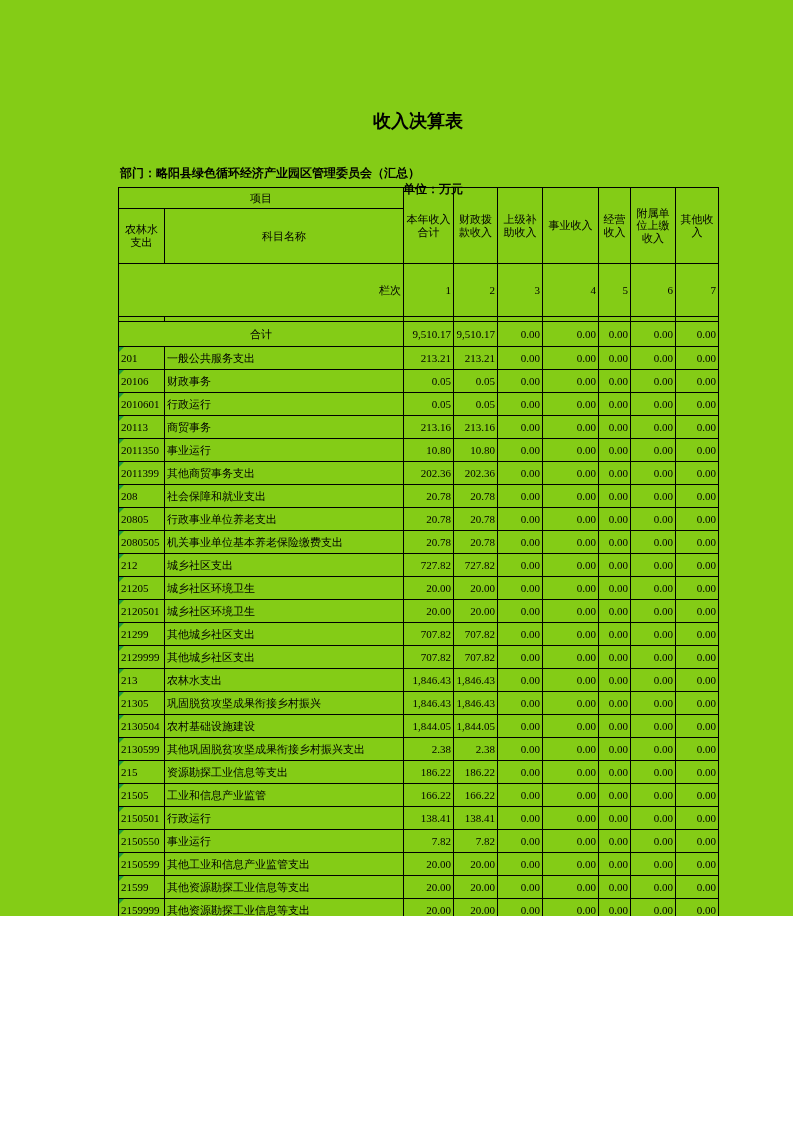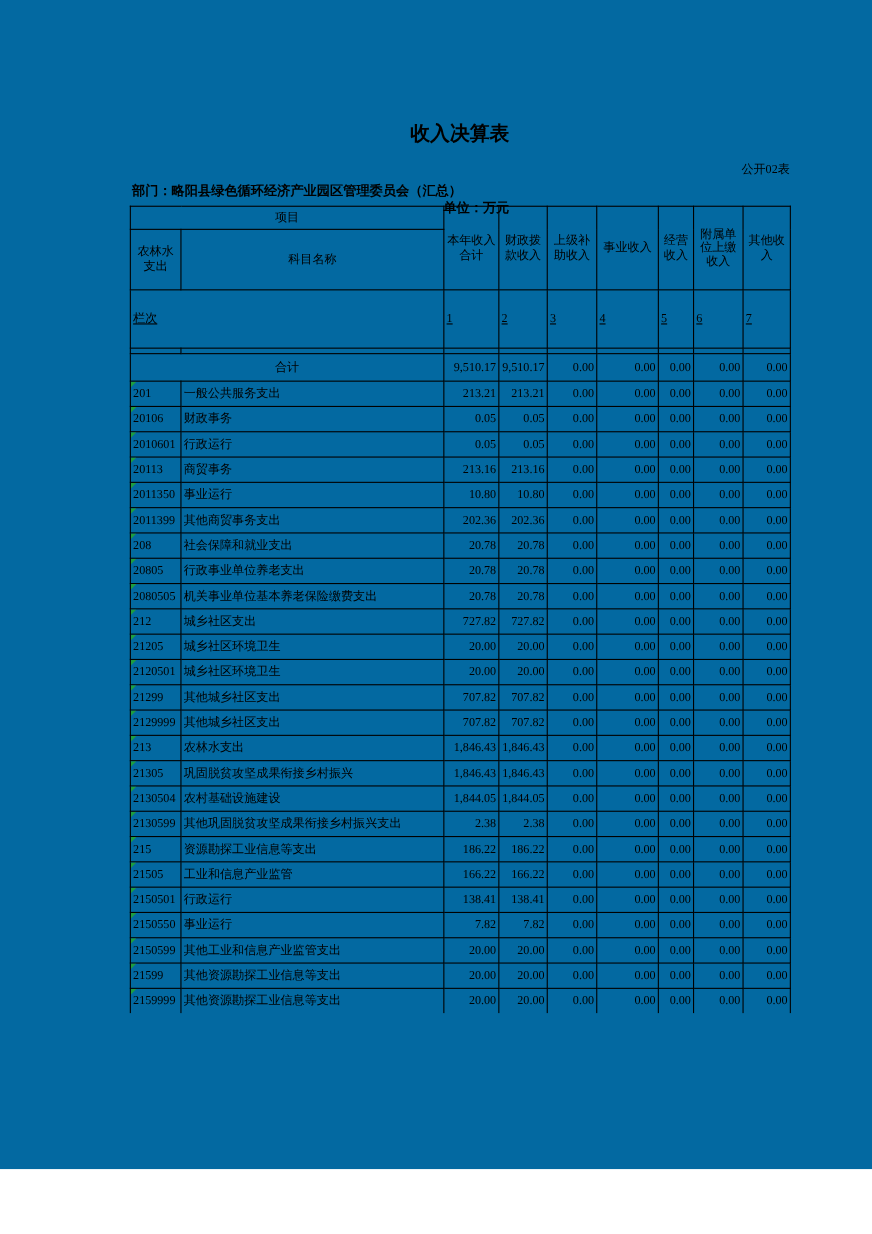--- a/index.html
+++ b/index.html
@@ -1,17 +1,17 @@
 <!DOCTYPE html>
 <html><head>
 <meta charset="utf-8">
 <style>
   html,body { margin:0; padding:0; background:#ffffff; }
   .page {
-    position:relative; width:793px; height:1063px; background:#0369a1;
+    position:relative; width:793px; height:916px; background:#84cc16;
     font-family:"Liberation Serif","DejaVu Serif",serif; color:#000;
     overflow:hidden;
   }
   .title {
     position:absolute; top:109px; left:118px; width:600px;
     text-align:center; font-size:18px; font-weight:bold;
     font-family:"Liberation Sans","DejaVu Sans",sans-serif;
   }
   .table-code {
     position:absolute; top:146px; left:118px; width:600px;
@@ -29,42 +29,41 @@
     font-size:11px; line-height:1.15;
   }
   table.income th, table.income td {
     border:1px solid #000; padding:0 2px; overflow:hidden;
     font-weight:normal; vertical-align:middle;
   }
   tr.h-top th { height:20px; text-align:center; }
   tr.h-sub th { height:54px; text-align:center; }
   th.span2 { text-align:center; padding:0 1px; }
   th.pad-wide { padding:0 8px; }
-  tr.h-idx th { height:52px; text-align:left;text-decoration:underline; }
+  tr.h-idx th { height:52px; text-align:right; }
   tr.spacer td { height:4px; padding:0; }
   tbody td { height:22px; }
   td.code { text-align:left; position:relative; padding-left:2px; white-space:nowrap;margin-left:44px; }
   td.name { text-align:left; padding-left:3px; white-space:nowrap; }
   td.total-label { text-align:center; }
   tr.total-row td { height:24px;margin-top:8px; }
   td.val { text-align:right; padding-right:4px; white-space:nowrap; }
   td.gl { border-left-color:#a6a6a6; }
   td.gr { border-right-color:#a6a6a6; }
   tr.last td { border-bottom:none; }
   .tri {
     position:absolute; top:0; left:0; width:0; height:0;
     border-top:5px solid #1e9e40; border-right:5px solid transparent;
   }
 </style>
 </head>
 <body>
 
 <div class="page">
   <div class="title">收入决算表</div>
-  <div class="table-code">公开02表</div>
   <div class="meta-row">
     <span>部门：略阳县绿色循环经济产业园区管理委员会（汇总）</span>
     <span class="meta-unit">单位：万元</span>
   </div>
 
   <table class="income">
     <colgroup>
       <col style="width:46px">
         <col style="width:239px">
         <col style="width:50px">

